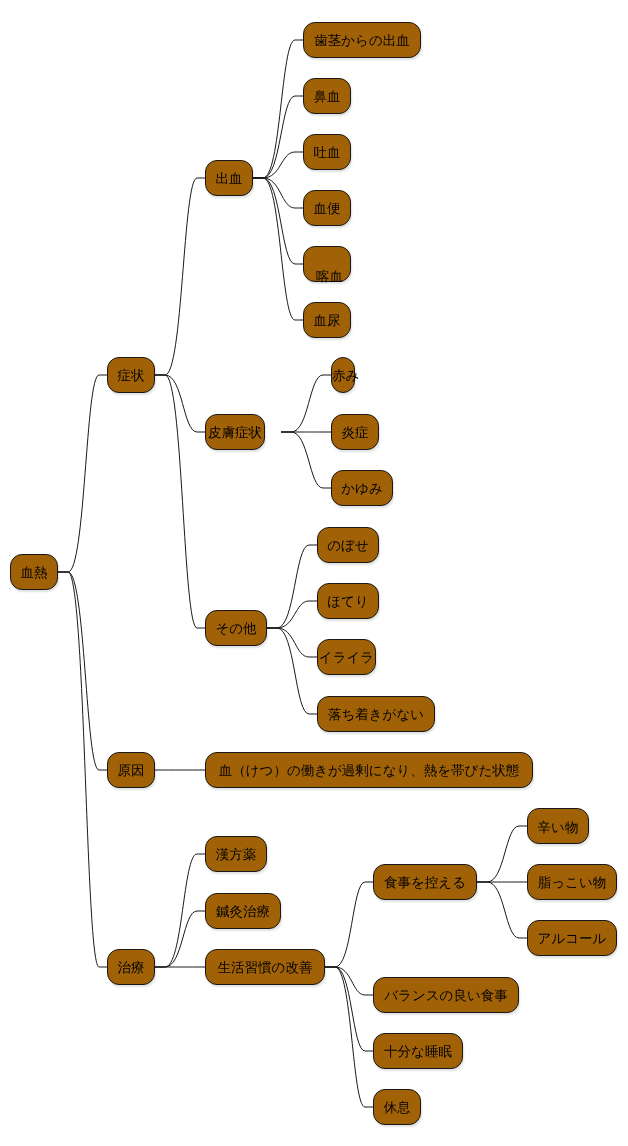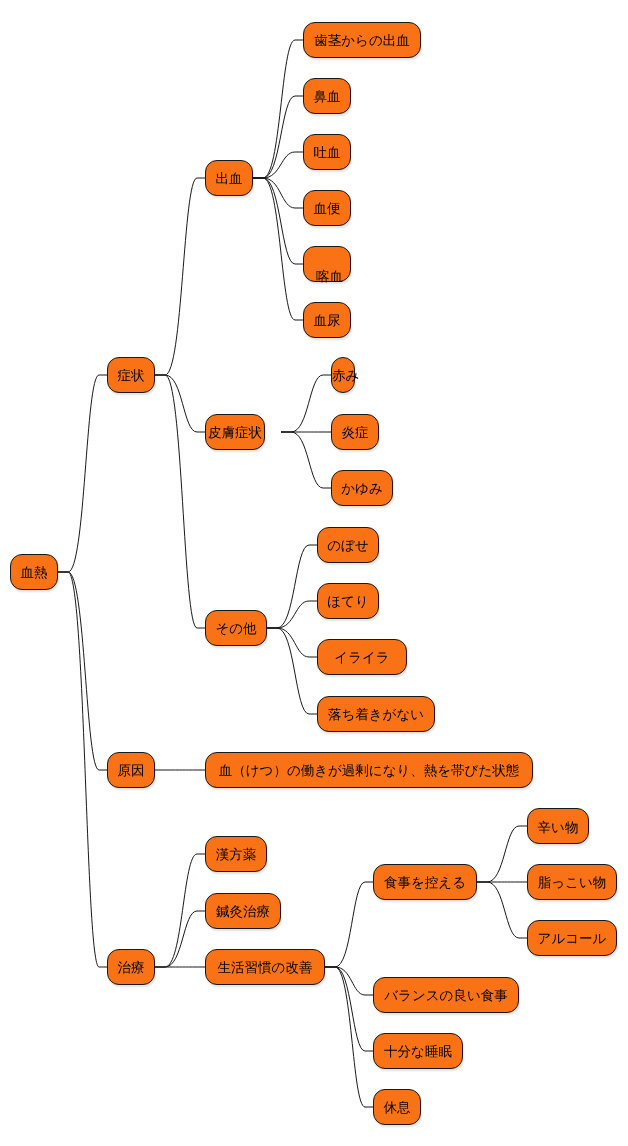--- a/index.html
+++ b/index.html
@@ -1,21 +1,21 @@
 <!DOCTYPE html>
 <html><head>
   <meta charset="utf-8">
   <style>
     html, body { margin: 0; padding: 0; background: #ffffff; }
     body { width: 628px; height: 1146px; position: relative; overflow: hidden;
            font-family: "DejaVu Sans", "Liberation Sans", sans-serif; }
     #edges { position: absolute; left: 0; top: 0; width: 628px; height: 1146px; }
     #edges path { fill: none; stroke: #1a1a1a; stroke-width: 1; }
     .node { position: absolute; height: 36px; box-sizing: border-box;
-            border: 1.2px solid #181818; border-radius: 12px; background: #f97316;
+            border: 1.2px solid #181818; border-radius: 12px; background: #a16207;
             box-shadow: 1px 2px 2px rgba(0,0,0,0.12);
             font-size: 13.5px; line-height: 34px; color: #000; padding: 0 12px;
             white-space: nowrap; text-align: center; }
   </style>
 </head>
 <body>
 
 <svg id="edges" xmlns="http://www.w3.org/2000/svg">
     <path d="M58,572 L68,572 C85.55,572 85.55,375 99,375 L107,375"></path>
     <path d="M155,375 L165,375 C183,375 183,178 197,178 L205,178"></path>
@@ -58,21 +58,21 @@
     <div class="node" style="left: 303px; top: 190px; width: 48px; padding: 0px;">血便</div>
     <div class="node" style="left: 303px; top: 246px; width: 48px; padding: 12px;">喀血</div>
     <div class="node" style="left: 303px; top: 302px; width: 48px; padding: 0px;">血尿</div>
     <div class="node" style="left: 205px; top: 414px; width: 60px; padding: 0px;">皮膚症状</div>
     <div class="node" style="left: 331px; top: 357px; width: 24px; padding: 0px;">赤み</div>
     <div class="node" style="left: 331px; top: 414px; width: 48px; padding: 0px;">炎症</div>
     <div class="node" style="left: 331px; top: 470px; width: 62px; padding: 0px;">かゆみ</div>
     <div class="node" style="left: 205px; top: 610px; width: 62px; padding: 0px;">その他</div>
     <div class="node" style="left: 317px; top: 527px; width: 62px; padding: 0px;">のぼせ</div>
     <div class="node" style="left: 317px; top: 583px; width: 62px; padding: 0px;">ほてり</div>
-    <div class="node" style="left: 317px; top: 639px; width: 90px; padding: 0px;">イライラ</div>
+    <div class="node" style="left: 317px; top: 639px; width: 59px; padding: 0px;">イライラ</div>
     <div class="node" style="left: 317px; top: 696px; width: 118px; padding: 0px;">落ち着きがない</div>
     <div class="node" style="left: 107px; top: 752px; width: 48px; padding: 0px;">原因</div>
     <div class="node" style="left: 205px; top: 752px; width: 328px; padding: 0px;">血（けつ）の働きが過剰になり、熱を帯びた状態</div>
     <div class="node" style="left: 107px; top: 949px; width: 48px; padding: 0px;">治療</div>
     <div class="node" style="left: 205px; top: 836px; width: 62px; padding: 0px;">漢方薬</div>
     <div class="node" style="left: 205px; top: 893px; width: 76px; padding: 0px;">鍼灸治療</div>
     <div class="node" style="left: 205px; top: 949px; width: 120px; padding: 0px;">生活習慣の改善</div>
     <div class="node" style="left: 373px; top: 864px; width: 104px; padding: 0px;">食事を控える</div>
     <div class="node" style="left: 527px; top: 808px; width: 62px; padding: 1px;">辛い物</div>
     <div class="node" style="left: 527px; top: 864px; width: 90px; padding: 0px;">脂っこい物</div>

